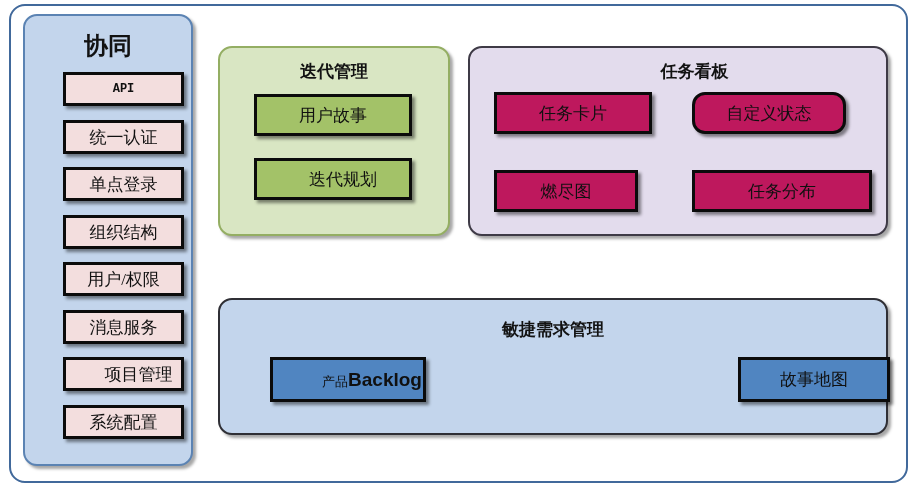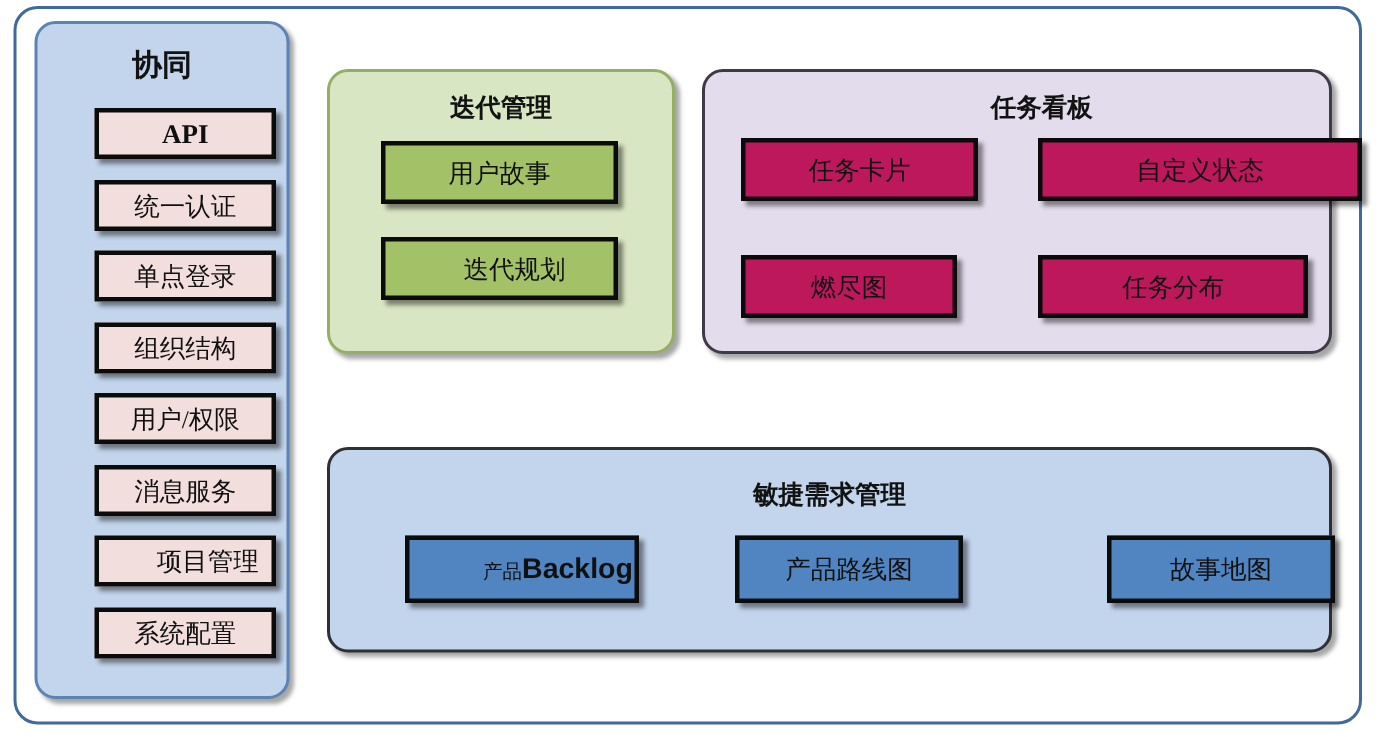--- a/index.html
+++ b/index.html
@@ -51,21 +51,21 @@
   .sidebar-panel {
     left: 23px;
     top: 14px;
     width: 170px;
     height: 452px;
     background: #c3d5ec;
     border: 2px solid #5b83b3;
   }
   .sidebar-panel .panel-title {
     top: 14px;
-    font-size: 20px;
+    font-size: 24px;
   }
 
   .iteration-panel {
     left: 218px;
     top: 46px;
     width: 232px;
     height: 190px;
     background: #d9e6c3;
     border: 2px solid #94ae63;
   }
@@ -115,23 +115,23 @@
     color: #101010;
     white-space: nowrap;
   }
 
   .box.pink   { background: #f3dede; }
   .box.green  { background: #a3c268; }
   .box.purple { background: #be185d; }
   .box.blue   { background: #5085c1; }
 
   .box.bold-label {
-    font-family: Liberation Serif, serif;
+    font-family: Liberation Mono, monospace;
     font-weight: bold;
-    font-size: 18px;
+    font-size: 12px;
   }
 
   
   .sb-box {
     left: 38px;
     width: 121px;
     height: 34px;
   }
 
   
@@ -173,33 +173,32 @@
     <div class="panel-title">迭代管理</div>
 
     <div class="box green" style="left:34px; top:46px; width:158px; height:42px;">用户故事</div>
     <div class="box green" style="left:34px; top:110px; width:158px; height:42px;padding-left:20px;">迭代规划</div>
   </div>
 
   <div class="panel taskboard-panel">
     <div class="panel-title">任务看板</div>
 
     <div class="box purple" style="left:24px;  top:44px;  width:158px; height:42px;">任务卡片</div>
-    <div class="box purple" style="left:222px; top:44px;  width:216px; height:42px;">自定义状态</div>
+    <div class="box purple" style="left:222px; top:44px;  width:154px; height:42px;border-radius:13px;">自定义状态</div>
     <div class="box purple" style="left:24px;  top:122px; width:144px; height:42px;">燃尽图</div>
     <div class="box purple" style="left:222px; top:122px; width:180px; height:42px;">任务分布</div>
   </div>
 
   <div class="panel agile-panel">
     <div class="panel-title">敏捷需求管理</div>
 
     <div class="box blue" style="left:50px; top:57px; width:156px; height:45px;padding-left:48px;">
       <span class="mix">
         <span class="cjk">产品</span>
           <span class="latin">Backlog</span>
       </span>
     </div>
 
-    <div class="box blue" style="left:270px; top:57px; width:152px; height:45px;">产品路线图</div>
 
     <div class="box blue" style="left:518px; top:57px; width:152px; height:45px;">故事地图</div>
   </div>
 
 </div>
 
 </body></html>

